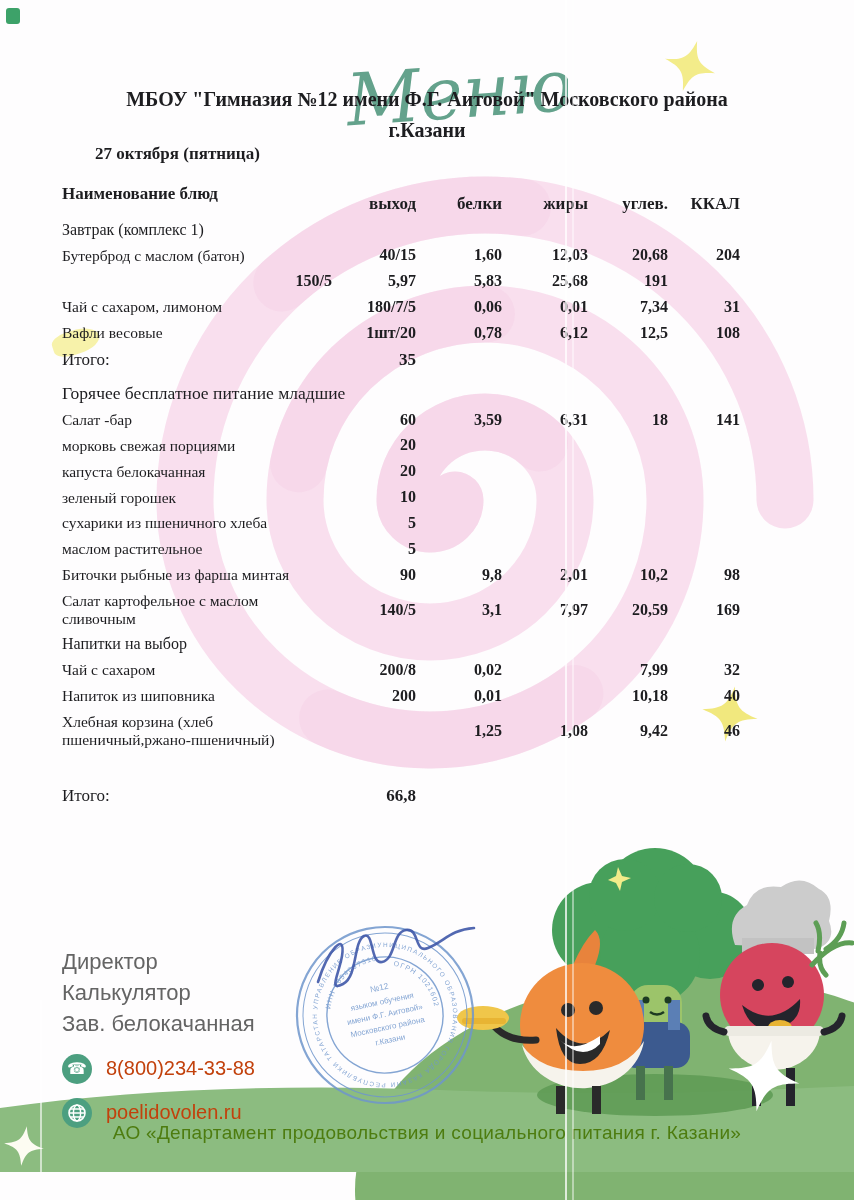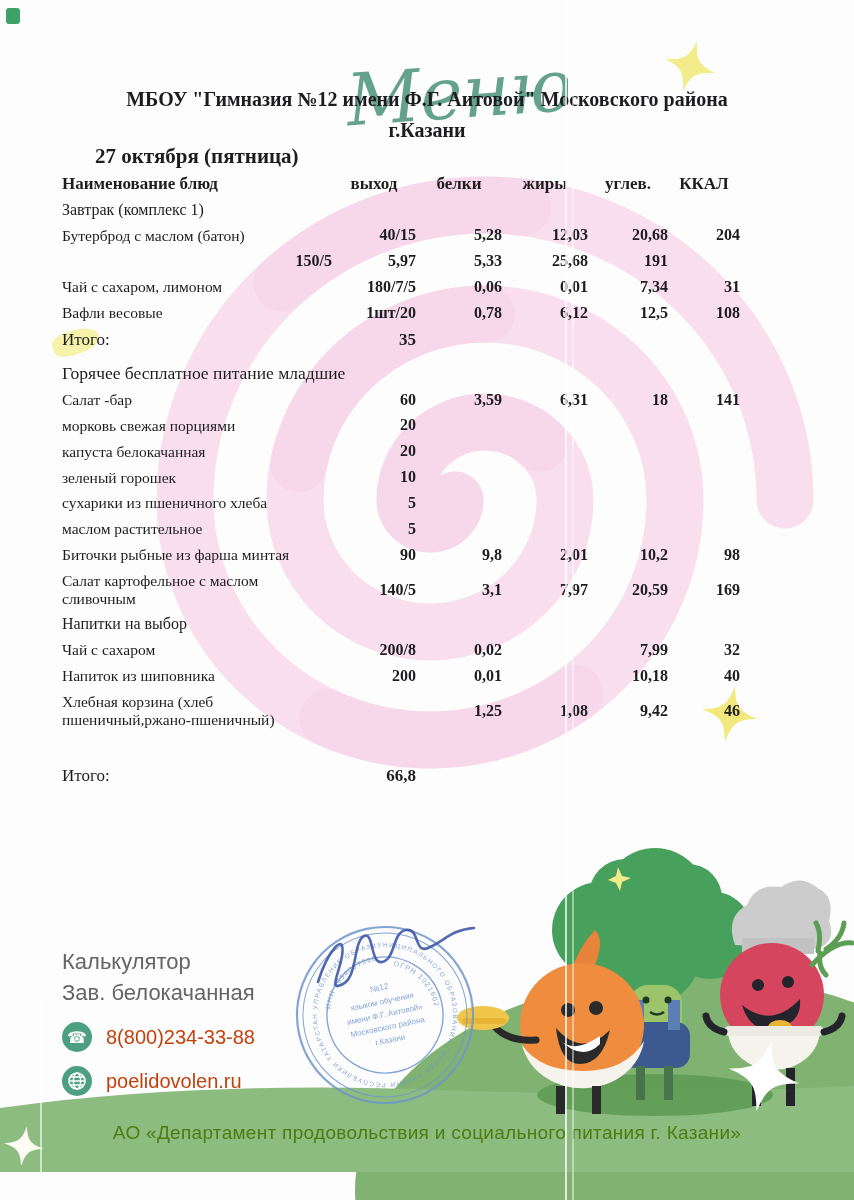--- a/index.html
+++ b/index.html
@@ -8,27 +8,27 @@
   .abs{position:absolute;}
 
   
   .corner-mark{left:6px;top:8px;width:14px;height:16px;background:#3da269;border-radius:3px;}
 
   
   .title-wrap{left:0;top:84px;width:854px;text-align:center;font-weight:bold;font-size:20px;line-height:1.55;}
   .menu-script{left:338px;top:26px;width:230px;height:130px;pointer-events:none;}
 
   
-  .date{left:95px;top:144px;font-weight:bold;font-size:21px;}
+  .date{left:95px;top:144px;font-weight:bold;font-size:17px;}
 
   
   .menu-grid{left:62px;top:170px;width:700px;}
   .m-row{display:grid;grid-template-columns:270px 84px 86px 86px 80px 72px;align-items:center;padding:3.5px 0;}
   .m-head .c{font-weight:bold;font-size:17px;}
-  .m-head .num-h{text-align:center;}
+  .m-head .num-h{text-align:right;margin-top:20px;}
   .c{line-height:1.18;}
   .name{font-weight:normal;font-size:15.5px;padding-right:6px;}
   .num{font-weight:bold;font-size:16px;text-align:right;}
   .row-section .name{grid-column:1/-1;font-size:16px;}
   .row-section-lg .name{grid-column:1/-1;font-size:17.5px;margin-top:6px;}
   .row-total .name,.row-total-final .name{text-align:left;font-size:17px;padding-right:10px;}
   .row-total .num,.row-total-final .num{font-size:17px;}
   .row-total-final{margin-top:30px;}
 
   
@@ -96,30 +96,30 @@
           <div class="c num"></div>
           <div class="c num"></div>
           <div class="c num"></div>
           <div class="c num"></div>
           <div class="c num"></div>
         </div>
 
         <div class="m-row row-item">
           <div class="c name">Бутерброд с  маслом (батон)</div>
           <div class="c num">40/15</div>
-          <div class="c num">5,28</div>
+          <div class="c num">1,60</div>
           <div class="c num">12,03</div>
           <div class="c num">20,68</div>
           <div class="c num">204</div>
         </div>
 
         <div class="m-row row-item">
           <div class="c num">150/5</div>
           <div class="c num">5,97</div>
-          <div class="c num">5,33</div>
+          <div class="c num">5,83</div>
           <div class="c num">25,68</div>
           <div class="c num">191</div>
         </div>
 
         <div class="m-row row-item">
           <div class="c name">Чай с сахаром, лимоном</div>
           <div class="c num">180/7/5</div>
           <div class="c num">0,06</div>
           <div class="c num">0,01</div>
           <div class="c num">7,34</div>
@@ -329,20 +329,21 @@
         <rect x="786" y="1068" width="9" height="38" fill="#24242c"></rect>
     </g>
 
     <path d="M20,0 C23,14 26,17 40,20 C26,23 23,26 20,40 C17,26 14,23 0,20 C14,17 17,14 20,0 Z" transform="translate(728,1040) scale(1.8) rotate(12 20 20)" fill="#ffffff"></path>
     <path d="M20,0 C23,14 26,17 40,20 C26,23 23,26 20,40 C17,26 14,23 0,20 C14,17 17,14 20,0 Z" transform="translate(4,1126) rotate(8 20 20)" fill="#fdfcf2"></path>
   </svg>
 
   <div class="abs footer-text">АО «Департамент продовольствия и социального питания г. Казани»</div>
 
   <div class="abs contacts">
+    <div class="role">Директор</div>
     <div class="role">Калькулятор</div>
     <div class="role">Зав. белокачанная</div>
     <div class="c-row">
       <div class="c-icon">☎</div>
       <div class="c-text">8(800)234-33-88</div>
     </div>
     <div class="c-row">
       <div class="c-icon">
         <svg width="20" height="20" viewBox="0 0 20 20">
             <circle cx="10" cy="10" r="8" fill="none" stroke="#ffffff" stroke-width="1.6"></circle>

